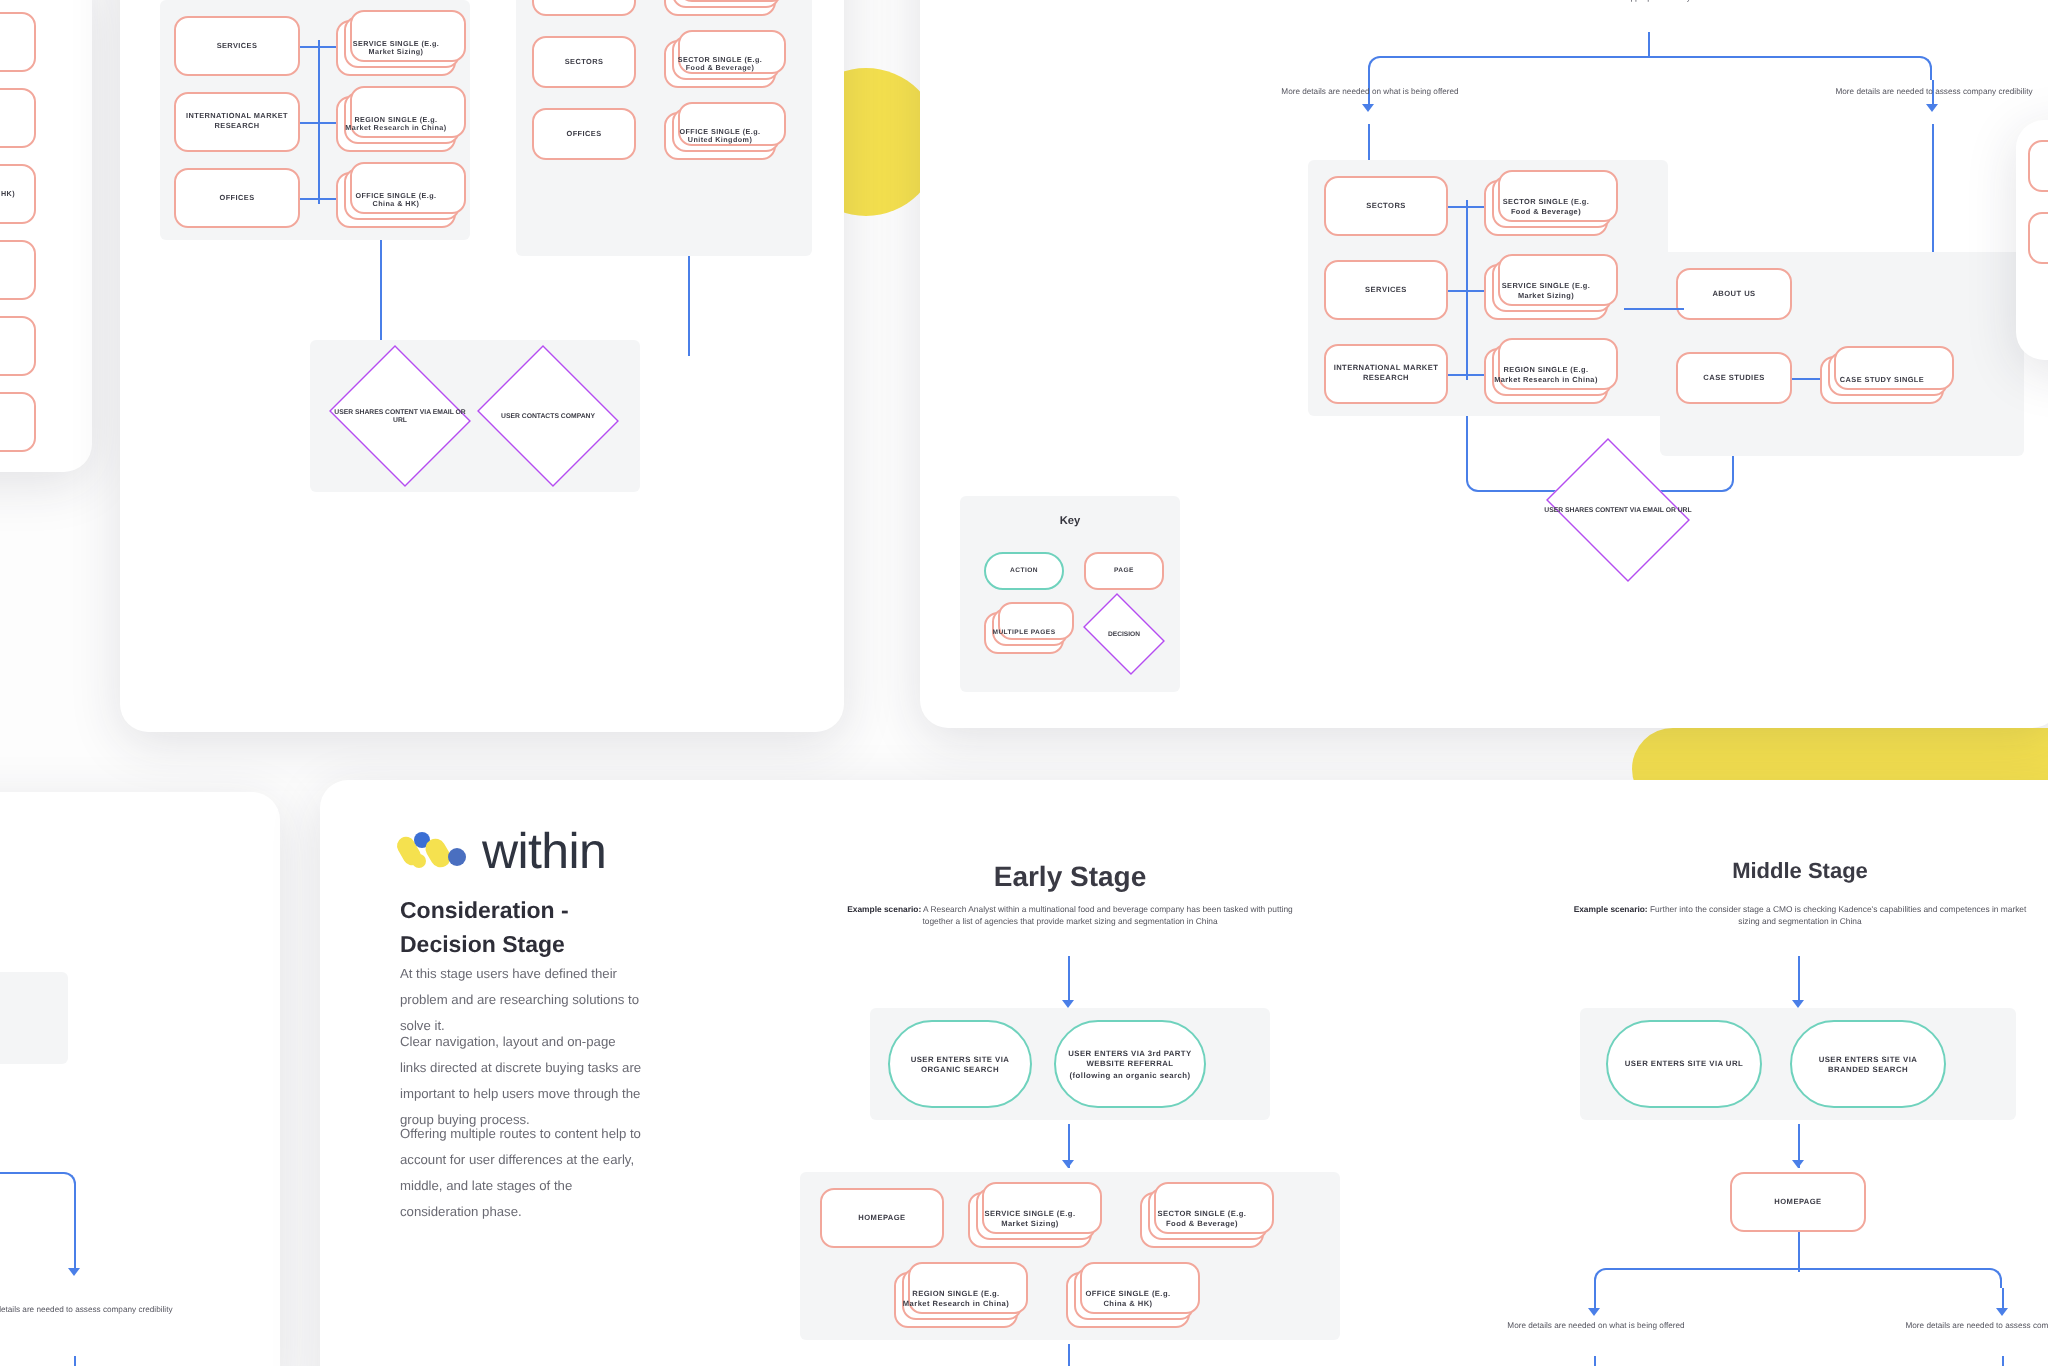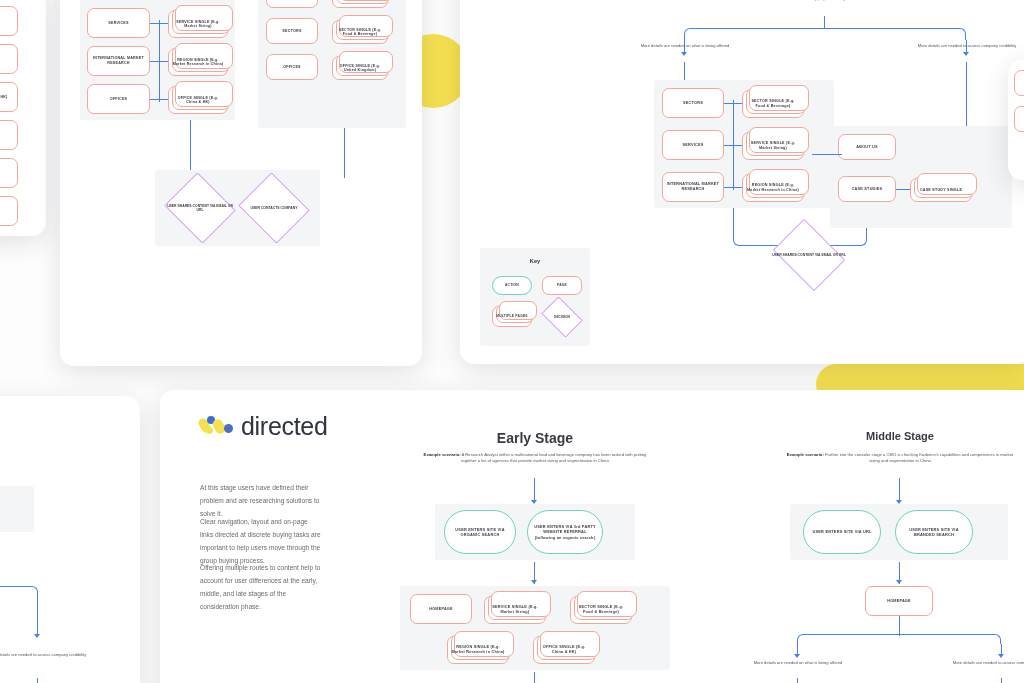--- a/index.html
+++ b/index.html
@@ -278,23 +278,24 @@
   <div class="card" style="left:160px; top:390px; width:880px; height:320px;">
 
     <div class="brandrow" style="left:40px; top:22px;">
       <span class="logo-mark">
         <span style="left:0px;  top:2px;  width:9px;  height:15px; background:#f5e14f; border-radius:5px; transform:rotate(-30deg);"></span>
         <span style="left:7px;  top:0px;  width:8px;  height:8px;  background:#3b6fd4;"></span>
         <span style="left:6px;  top:11px; width:7px;  height:7px;  background:#f5e14f;"></span>
         <span style="left:14px; top:3px;  width:10px; height:15px; background:#f5e14f; border-radius:5px; transform:rotate(-30deg);"></span>
         <span style="left:24px; top:8px;  width:9px;  height:9px;  background:#4a6fc0;"></span>
       </span>
-      <span class="wordmark">directed</span>
-    </div>
-
+      <span class="wordmark">within</span>
+    </div>
+
+    <div class="panel-h" style="left:40px; top:58px; width:125px;">Consideration - Decision Stage</div>
     <div class="panel-p" style="left:40px; top:92px; width:122px;">At this stage users have defined their problem and are researching solutions to solve it.</div>
     <div class="panel-p" style="left:40px; top:126px; width:122px;">Clear navigation, layout and on-page links directed at discrete buying tasks are important to help users move through the group buying process.</div>
     <div class="panel-p" style="left:40px; top:172px; width:122px;">Offering multiple routes to content help to account for user differences at the early, middle, and late stages of the consideration phase.</div>
 
     <div style="position:absolute; left:230px; top:18px; width:290px; height:300px;">
       <div class="stage-title" style="top:22px; font-size:14px;">Early Stage</div>
       <div class="scenario" style="left:30px; top:44px; width:230px; font-size:4.2px;">
         <b>Example scenario:</b>
         <span>A Research Analyst within a multinational food and beverage company has been tasked with putting together a list of agencies that provide market sizing and segmentation in China</span>
       </div>

